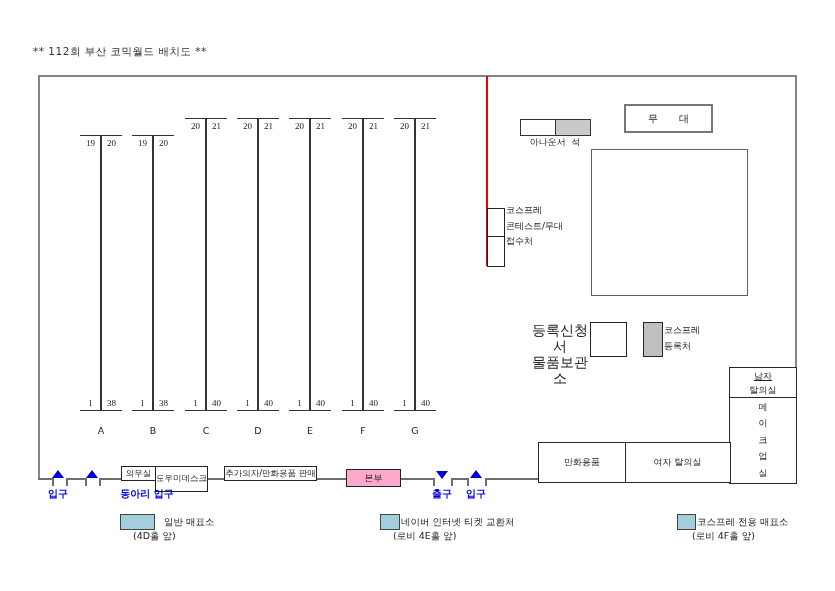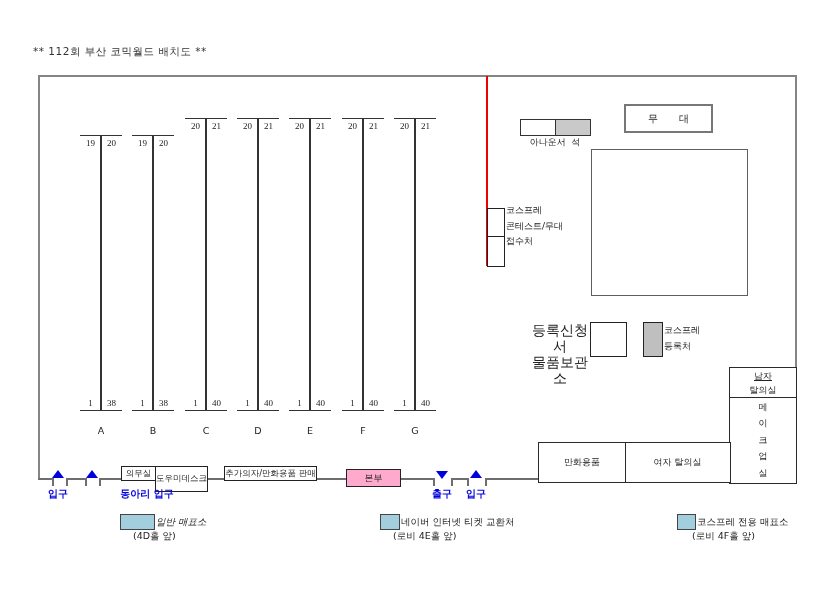--- a/index.html
+++ b/index.html
@@ -263,21 +263,21 @@
 <div class="abs tri-up" style="left:52px;top:470px;"></div>
 <div class="abs tri-up" style="left:86px;top:470px;"></div>
 <div class="abs tri-down" style="left:436px;top:471px;"></div>
 <div class="abs tri-up" style="left:470px;top:470px;"></div>
 <div class="abs gate-label" style="left:41px;top:487px;width:34px;">입구</div>
 <div class="abs gate-label" style="left:80px;top:487px;width:62px;margin-left:36px;">동아리 입구</div>
 <div class="abs gate-label" style="left:426px;top:487px;width:32px;text-align:center;">출구</div>
 <div class="abs gate-label" style="left:460px;top:487px;width:32px;">입구</div>
 
 <div class="abs lgbox" style="left:120px;top:514px;width:33px;height:14px;"></div>
-<div class="abs lgtext" style="left:156px;top:516px;font-style:italic;">일반 매표소</div>
+<div class="abs lgtext" style="left:164px;top:516px;">일반 매표소</div>
 <div class="abs lgtext" style="left:133px;top:530px;">(4D홀 앞)</div>
 
 <div class="abs lgbox" style="left:380px;top:514px;width:18px;height:14px;"></div>
 <div class="abs lgtext" style="left:401px;top:516px;">네이버 인터넷 티켓 교환처</div>
 <div class="abs lgtext" style="left:393px;top:530px;">(로비 4E홀 앞)</div>
 
 <div class="abs lgbox" style="left:677px;top:514px;width:17px;height:14px;"></div>
 <div class="abs lgtext" style="left:697px;top:516px;">코스프레 전용 매표소</div>
 <div class="abs lgtext" style="left:692px;top:530px;">(로비 4F홀 앞)</div>
 

